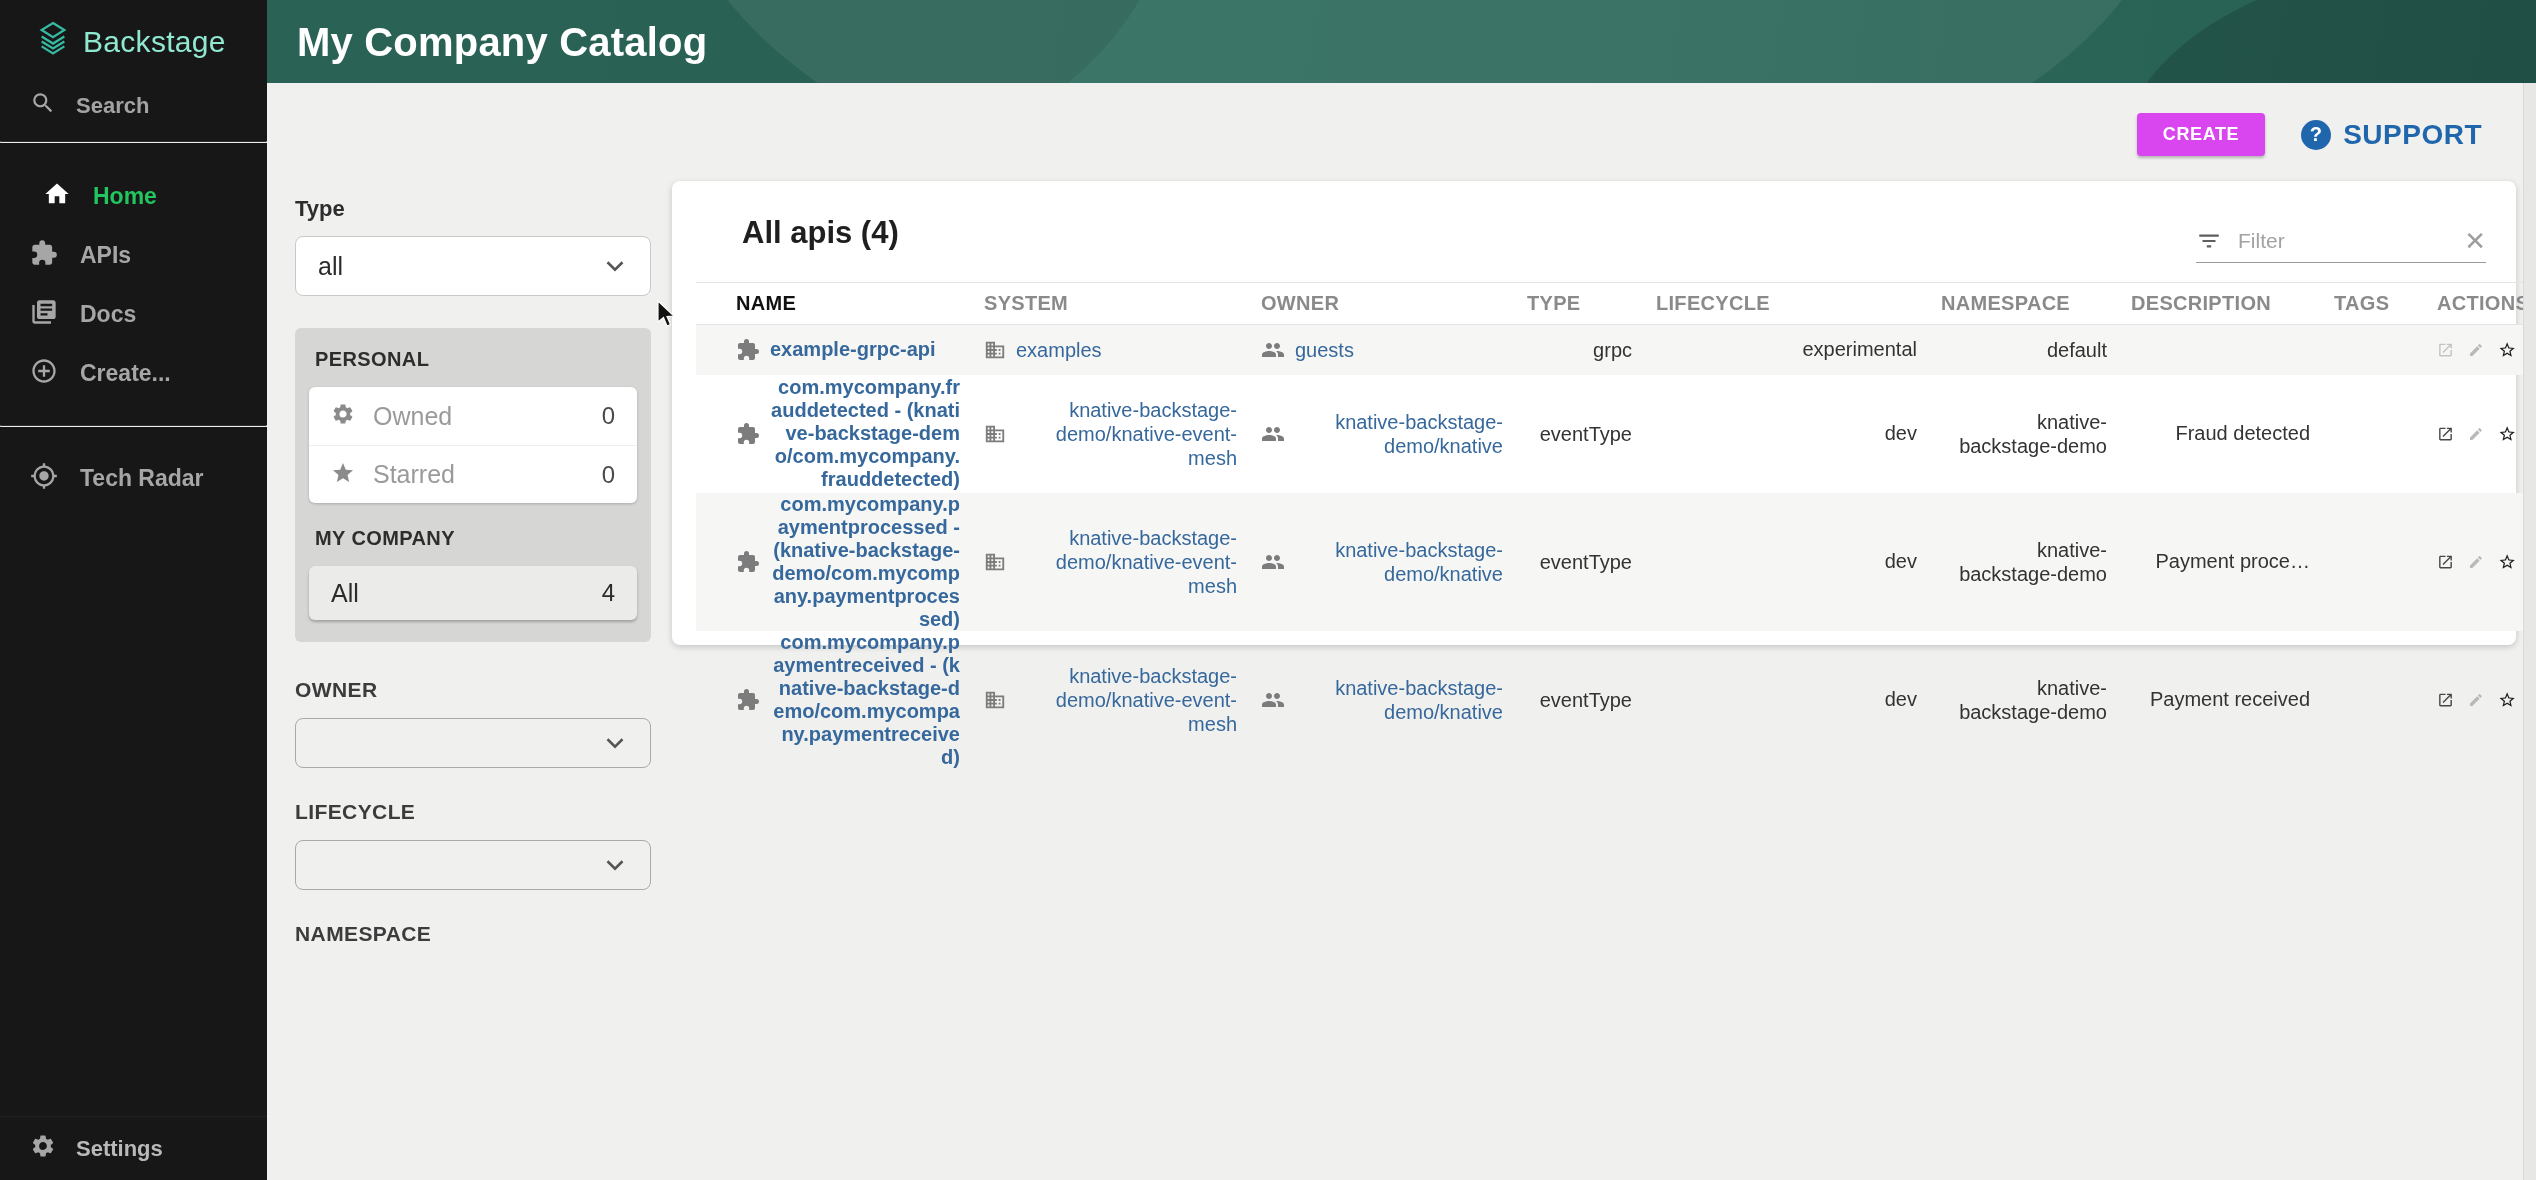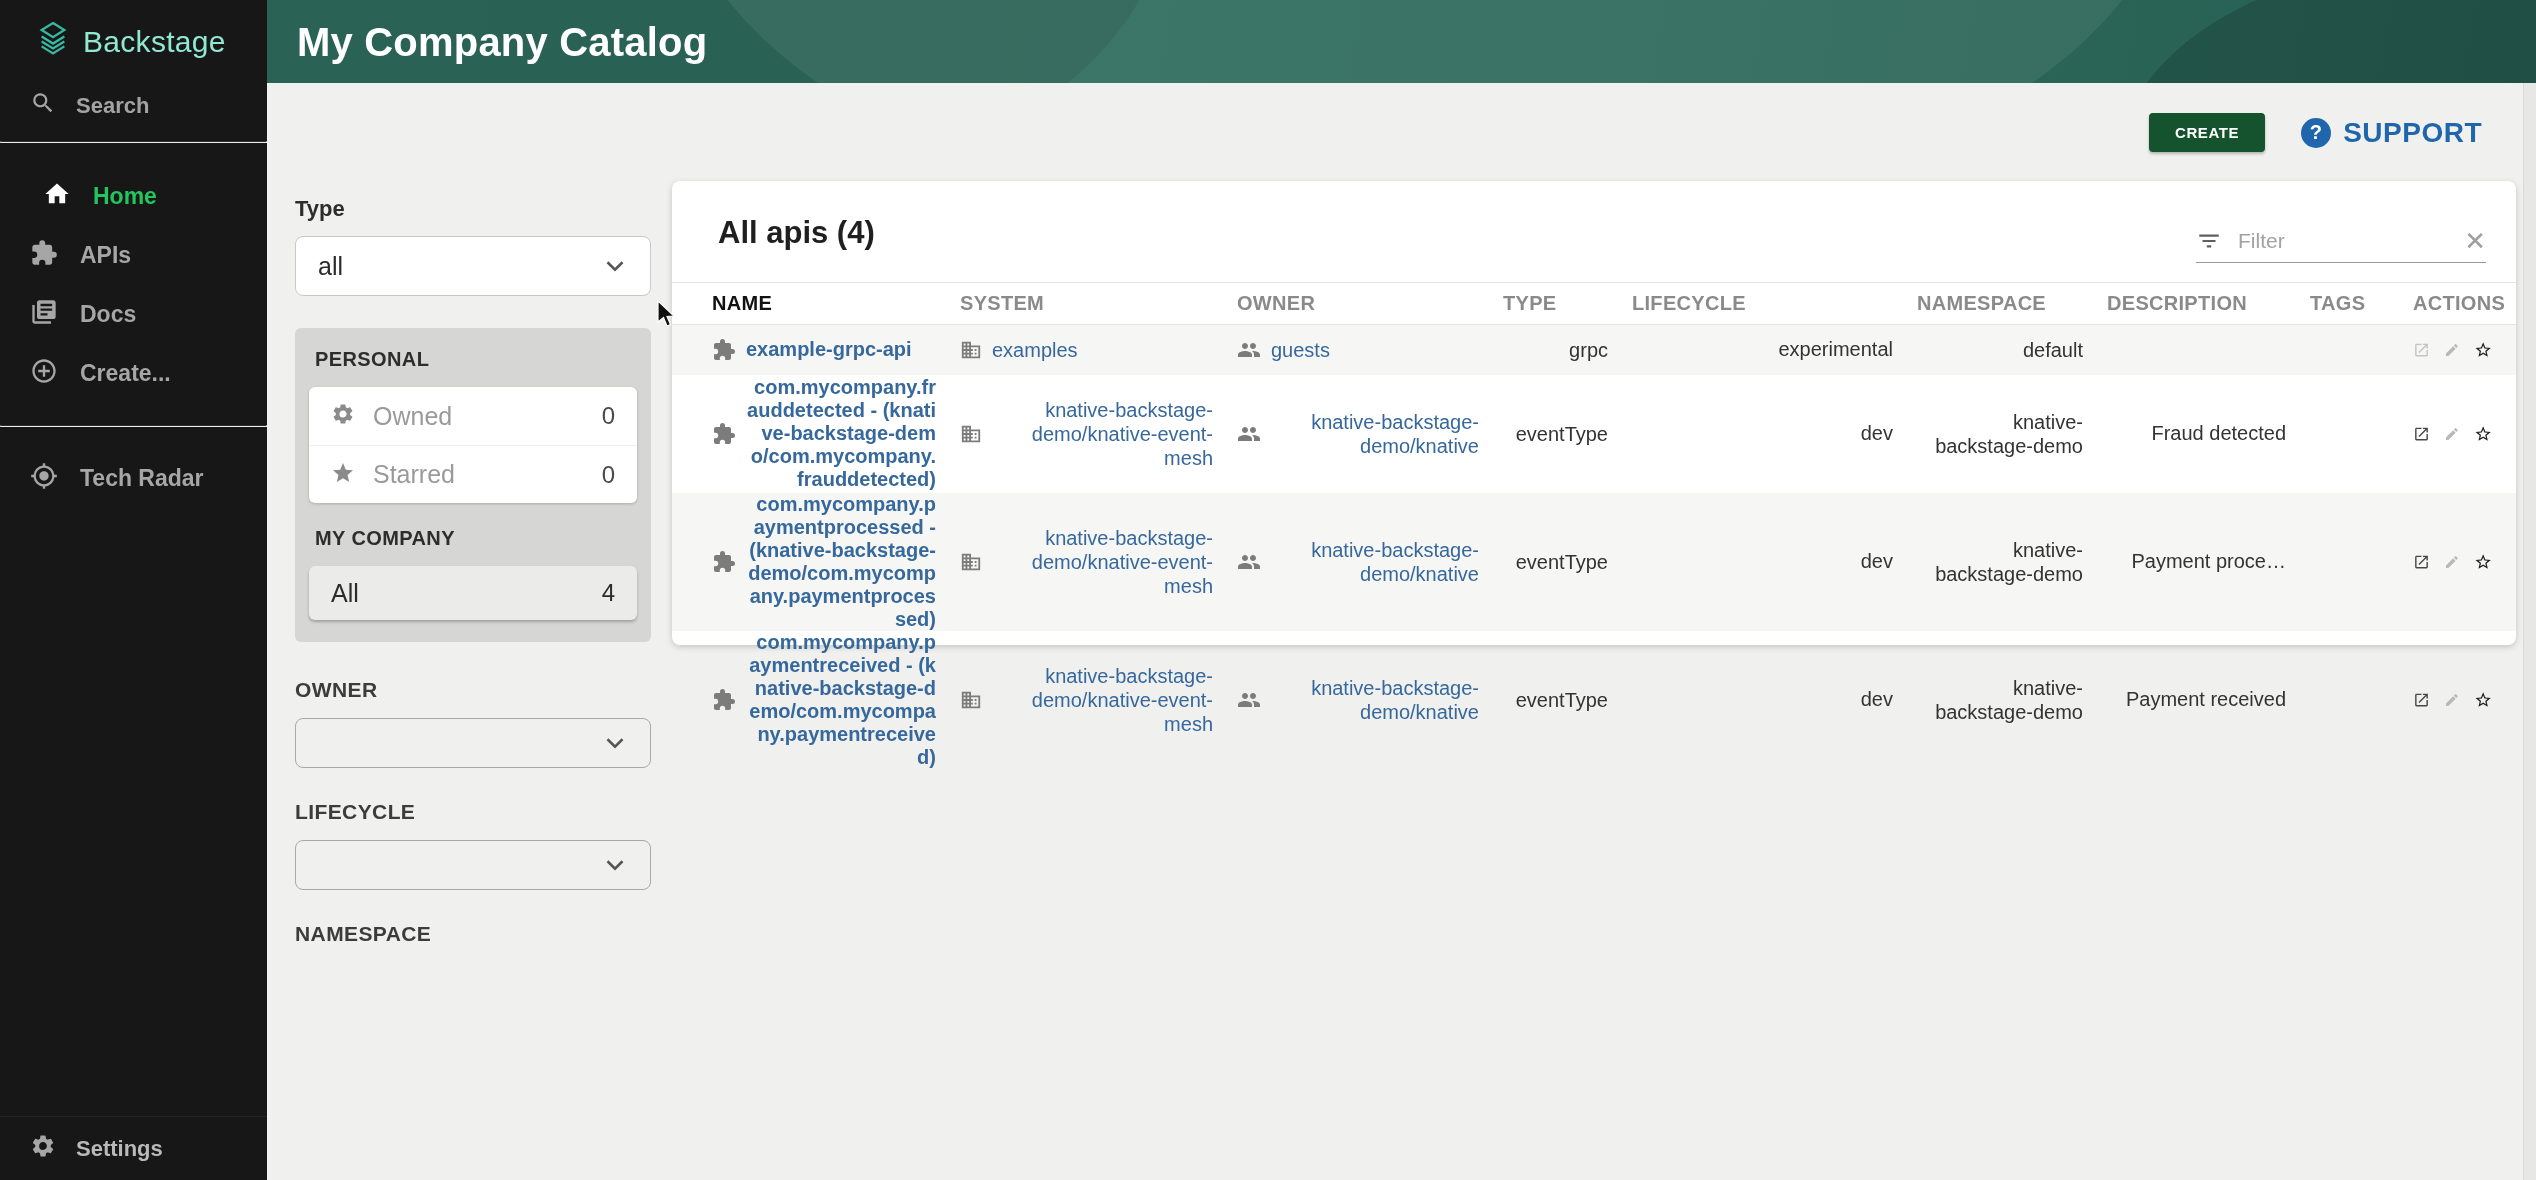--- a/index.html
+++ b/index.html
@@ -24,21 +24,21 @@
 
   
   .page-header { position:absolute; left:267px; right:0; top:0; height:83px; background:linear-gradient(100deg,#2f6f60 0%, #2d6a5c 55%, #275f53 100%); overflow:hidden; }
   .ph-shape1 { position:absolute; left:18%; top:-520px; width:1500px; height:760px; border-radius:50%; background:rgba(255,255,255,0.07); }
   .ph-shape2 { position:absolute; right:-260px; top:-40px; width:680px; height:420px; border-radius:50%; background:rgba(0,0,0,0.16); }
   .ph-shape3 { position:absolute; left:-200px; top:-420px; width:1100px; height:640px; border-radius:50%; background:rgba(0,0,0,0.10); }
   .page-title { position:absolute; left:30px; top:50%; transform:translateY(-50%); color:#ffffff; font-size:40px; font-weight:700; letter-spacing:.2px; z-index:2; }
 
   
   .top-actions { position:absolute; top:113px; right:54px; display:flex; align-items:center; gap:36px; z-index:2; }
-  .create-btn { background:#14532d; color:#fff; border:none; border-radius:4px; font-family:inherit; font-size:15px; font-weight:700; letter-spacing:.6px; padding:11px 26px; box-shadow:0 2px 3px rgba(0,0,0,.25); cursor:pointer; }
+  .create-btn { background:#d946ef; color:#fff; border:none; border-radius:4px; font-family:inherit; font-size:18px; font-weight:700; letter-spacing:.6px; padding:11px 26px; box-shadow:0 2px 3px rgba(0,0,0,.25); cursor:pointer; }
   .support-link { display:flex; align-items:center; gap:12px; color:#1f66ad; font-size:28px; font-weight:700; letter-spacing:.5px; cursor:pointer; }
   .help-icon { width:30px; height:30px; border-radius:50%; background:#1f66ad; color:#fff; display:flex; align-items:center; justify-content:center; font-size:20px; font-weight:700; }
   .help-icon::after { content:"?"; }
 
   
   .filter-panel { position:absolute; left:295px; top:196px; width:356px; z-index:2; }
   .fp-label { font-size:22px; font-weight:700; color:#2d2d2d; margin-bottom:14px; }
   .fp-select { height:60px; background:#fff; border:1.5px solid #c9c9c9; border-radius:8px; display:flex; align-items:center; justify-content:space-between; padding:0 20px 0 22px; font-size:25px; color:#2b2b2b; cursor:pointer; }
   .fp-select.ghost { background:transparent; border-color:#a9a9a9; height:50px; }
   .fp-select .chev { width:30px; height:30px; }
@@ -51,21 +51,21 @@
   .pc-row { height:58px; display:flex; align-items:center; gap:18px; padding:0 22px; cursor:pointer; }
   .pc-row + .pc-row { border-top:1px solid #eee; }
   .pc-row svg { fill:#8b8b8b; }
   .pc-row .pc-label { color:#9a9a9a; font-size:25px; flex:1; }
   .pc-row .pc-count { color:#4a4a4a; font-size:24px; }
   .pc-all { background:#ebebe9; border-radius:6px; box-shadow:0 2px 3px rgba(0,0,0,.25); height:54px; display:flex; align-items:center; padding:0 22px; cursor:pointer; }
   .pc-all .pc-label { color:#2b2b2b; font-size:25px; flex:1; }
   .pc-all .pc-count { color:#2b2b2b; font-size:24px; }
 
   
-  .card { position:absolute; left:672px; top:181px; width:1844px; height:464px; background:#ffffff; border-radius:8px; box-shadow:0 2px 6px rgba(0,0,0,.18); z-index:2; }
+  .card { position:absolute; left:672px; top:181px; width:1844px; height:464px; background:#ffffff; border-radius:8px; box-shadow:0 2px 6px rgba(0,0,0,.18); z-index:2;padding-left:24px; }
   .card-head { position:relative; height:101px; }
   .card-title { position:absolute; left:46px; top:34px; font-size:31px; font-weight:700; color:#1f1f1f; }
   .filter-box { position:absolute; right:30px; top:38px; width:290px; height:44px; border-bottom:1px solid #9a9a9a; display:flex; align-items:center; gap:16px; }
   .filter-box svg.funnel { fill:#5f5f5f; }
   .filter-input { border:none; outline:none; flex:1; font-family:inherit; font-size:21px; color:#444; background:transparent; min-width:0; }
   .filter-input::placeholder { color:#a2a2a2; }
   .clear-x { color:#9e9e9e; font-size:26px; cursor:pointer; line-height:1; }
 
   table.cat { width:100%; border-collapse:collapse; table-layout:fixed; }
   col.c-name{width:288px;} col.c-system{width:277px;} col.c-owner{width:266px;} col.c-type{width:129px;}

